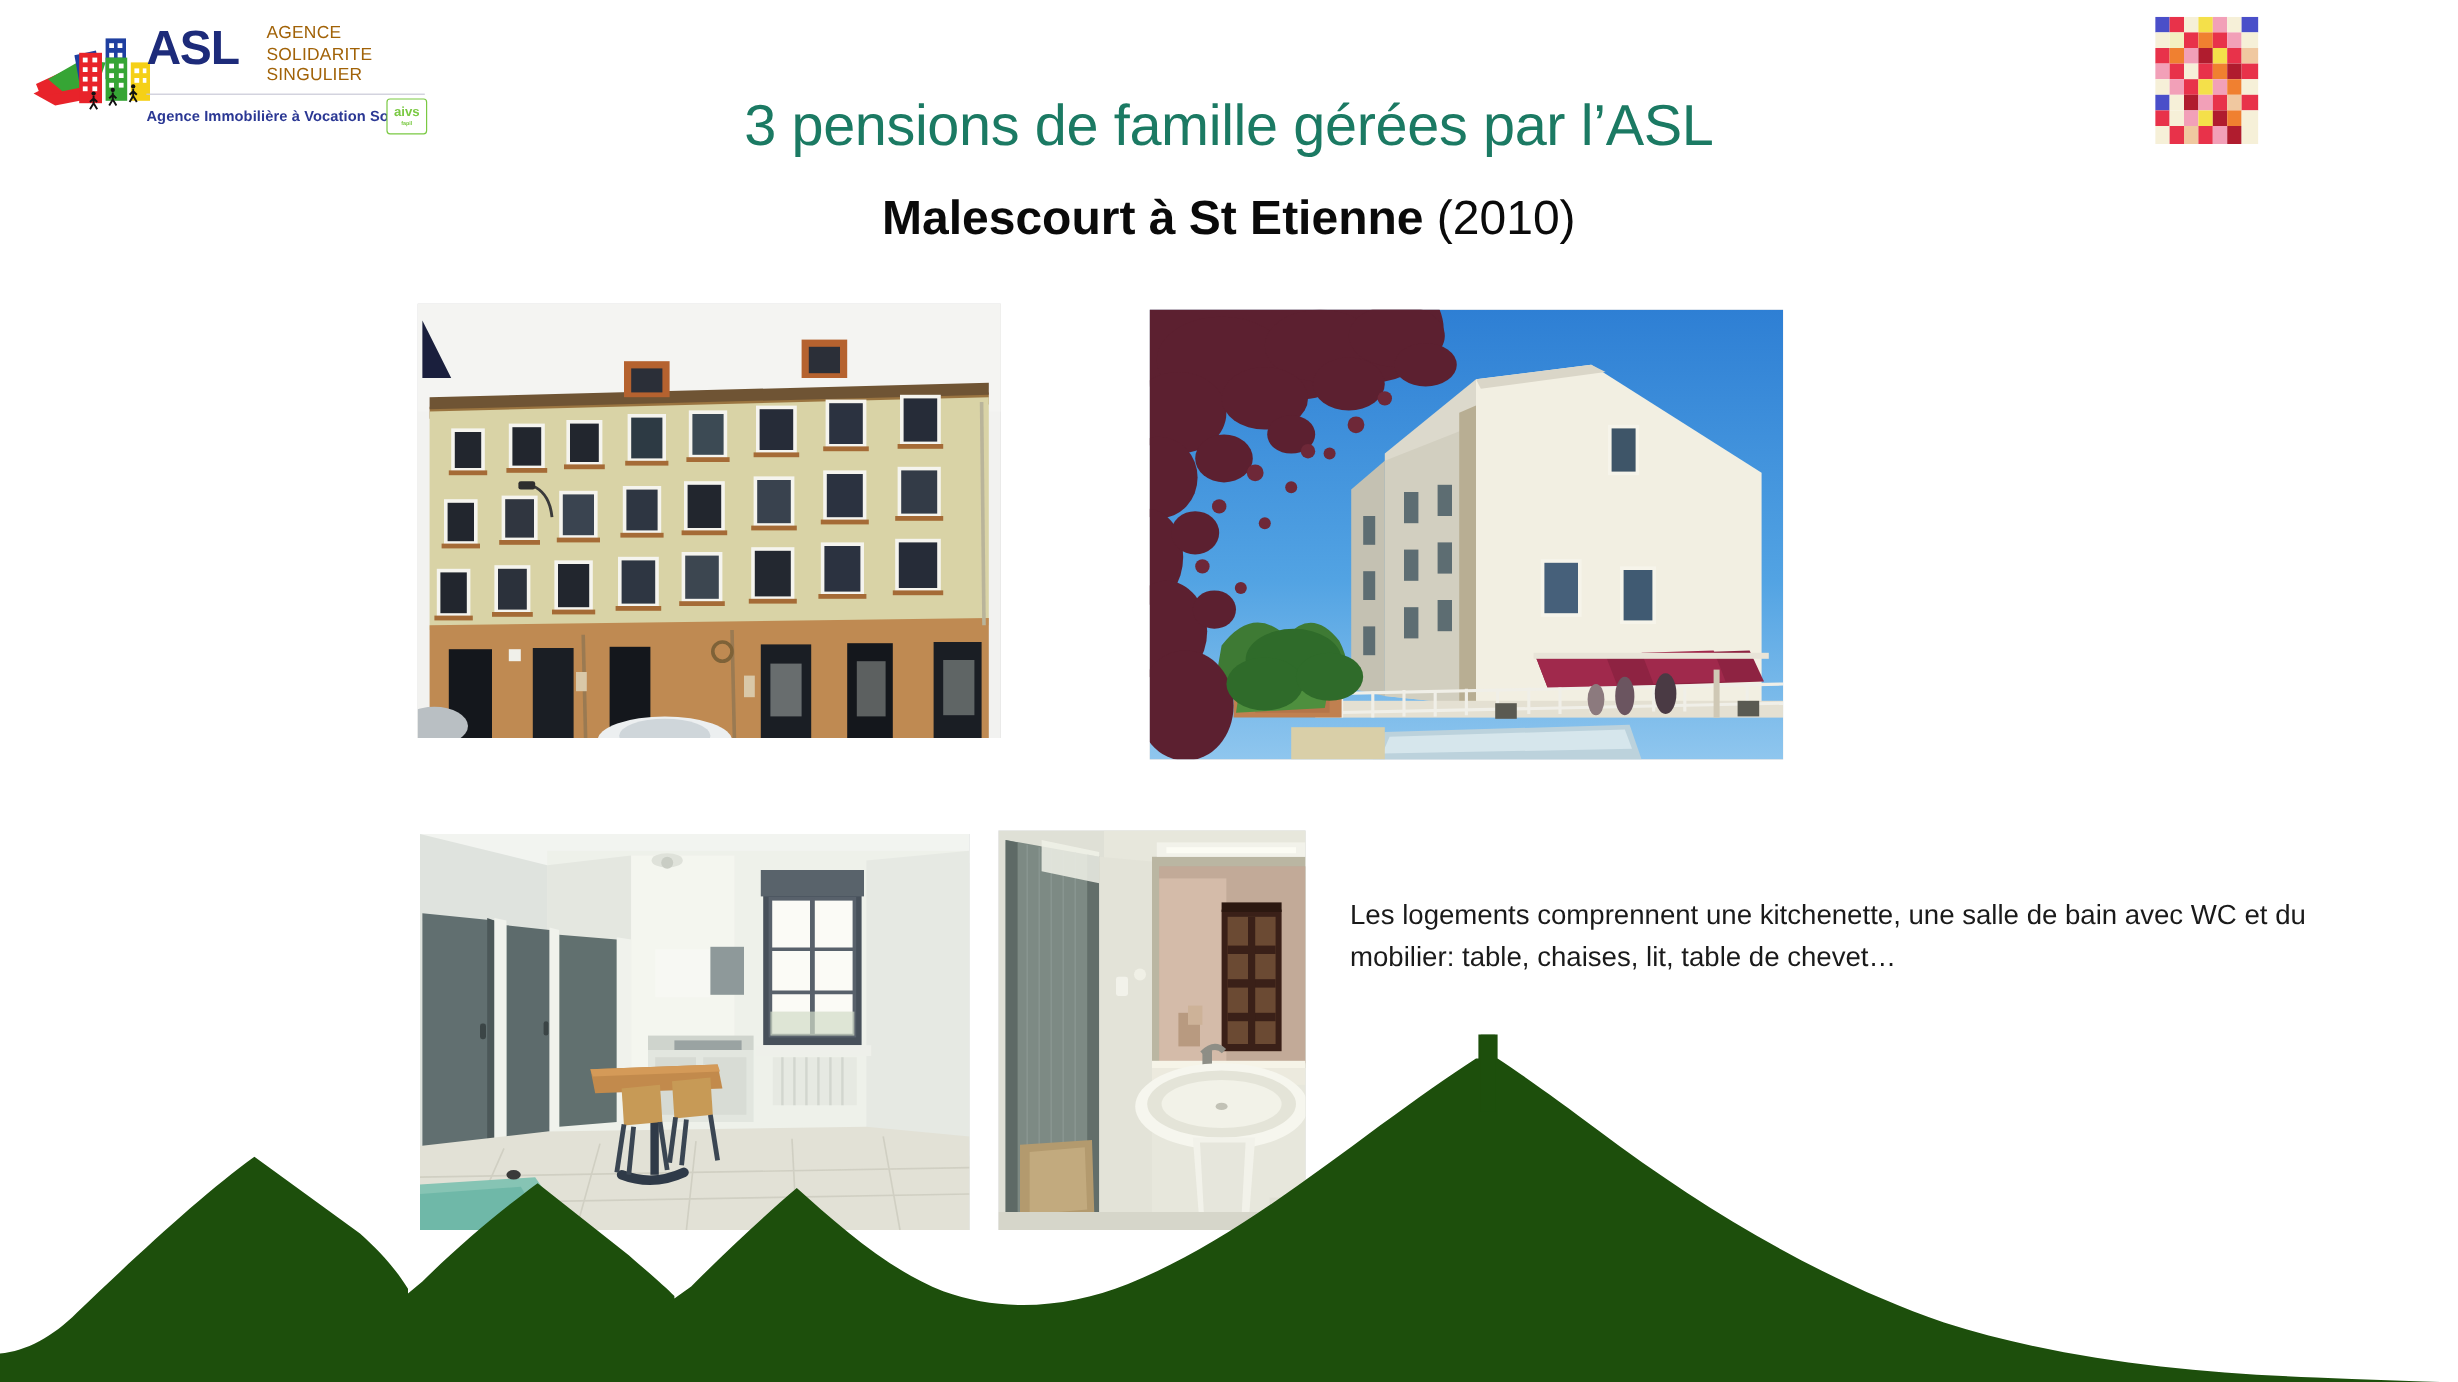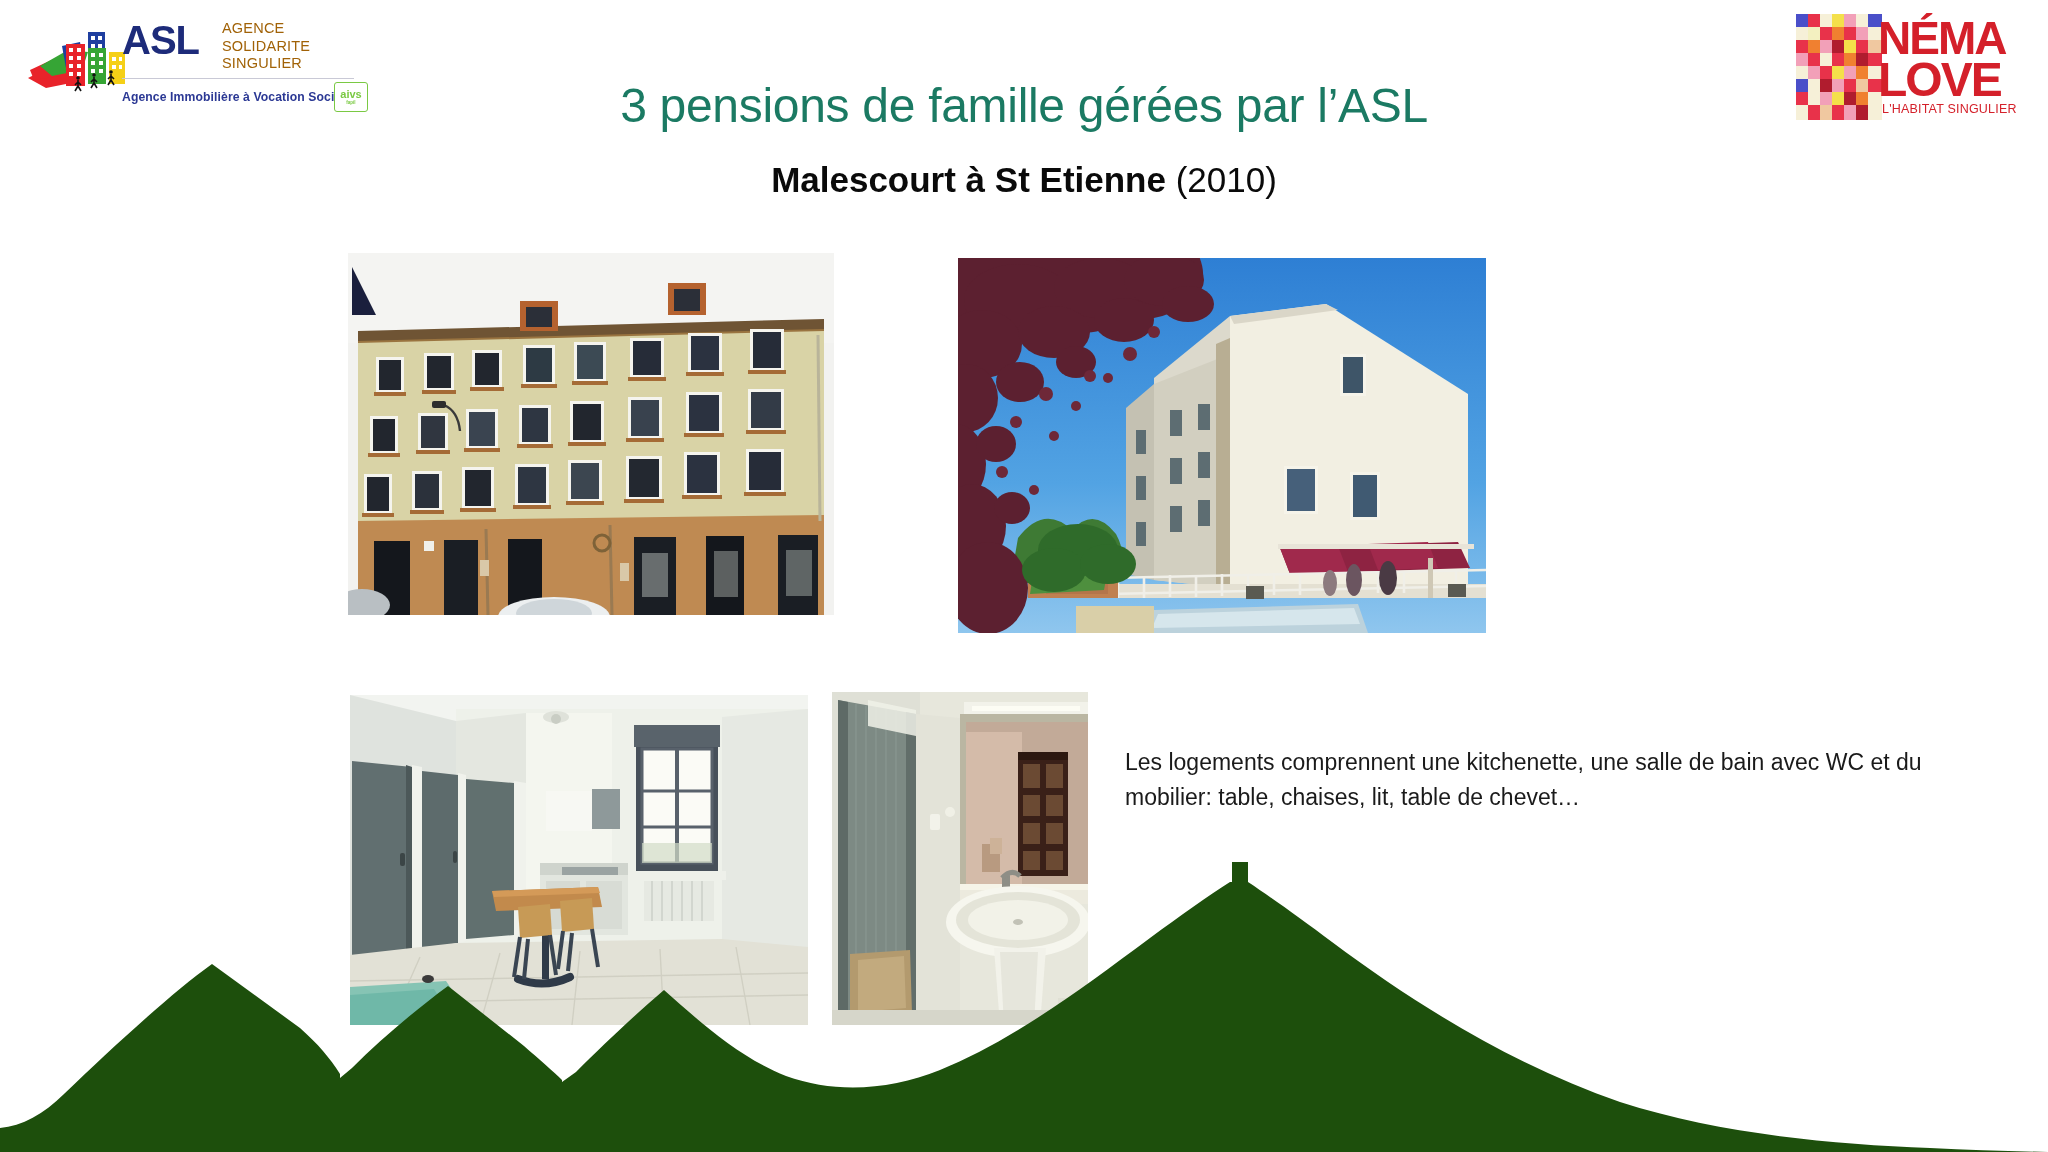--- a/index.html
+++ b/index.html
@@ -33,21 +33,21 @@
   .asl-rule {
     position: absolute; left: 96px; top: 64px; width: 232px; height: 1px;
     background: #c9c9d6;
   }
   .asl-tagline {
     position: absolute; left: 96px; top: 76px;
     font-size: 12.2px; font-weight: 700; color: #2b3894;
     letter-spacing: .1px; white-space: nowrap;
   }
   .aivs-badge {
-    position: absolute; left: 308px; top: 68px; width: 34px; height: 30px;
+    position: absolute; left: 296px; top: 68px; width: 34px; height: 30px;
     border: 1.5px solid #7ac943; border-radius: 3px;
     background: #fff;
     display: flex; flex-direction: column; align-items: center; justify-content: center;
   }
   .aivs-badge .a1 { font-size: 11px; font-weight: 700; color: #7ac943; line-height: 1; }
   .aivs-badge .a2 { font-size: 4.5px; font-weight: 700; color: #7ac943; line-height: 1; margin-top: 1px; }
 
   
   .nema-logo { position: absolute; right: 24px; top: 12px; width: 228px; height: 110px; }
   .nema-grid { position: absolute; left: 0; top: 2px; width: 86px; height: 106px; }
@@ -56,21 +56,21 @@
   
   .title {
     position: absolute; left: 0; right: 0; top: 78px;
     text-align: center;
     font-size: 48px; font-weight: 400; color: #1b7a63;
     letter-spacing: -.3px;
   }
   .subtitle {
     position: absolute; left: 0; right: 0; top: 160px;
     text-align: center;
-    font-size: 35px; color: #0a0a0a;
+    font-size: 40px; color: #0a0a0a;
   }
   .subtitle .b { font-weight: 700; }
   .subtitle .n { font-weight: 400; }
 
   
   .photo { position: absolute; overflow: hidden; background: #dcdcdc; }
   .photo svg { display: block; width: 100%; height: 100%; }
 
   #photo-facade    { left: 348px; top: 253px; width: 486px; height: 362px; }
   #photo-exterior  { left: 958px; top: 258px; width: 528px; height: 375px; }
@@ -232,27 +232,20 @@
           <rect x="72" y="78" width="14" height="13" fill="#f6f0d8"></rect>
 
           <rect x="0" y="91" width="12" height="15" fill="#f6f0d8"></rect>
           <rect x="12" y="91" width="12" height="15" fill="#e8324a"></rect>
           <rect x="24" y="91" width="12" height="15" fill="#f0c8a0"></rect>
           <rect x="36" y="91" width="12" height="15" fill="#e8324a"></rect>
           <rect x="48" y="91" width="12" height="15" fill="#f2a0b8"></rect>
           <rect x="60" y="91" width="12" height="15" fill="#b01c2e"></rect>
           <rect x="72" y="91" width="14" height="15" fill="#f6f0d8"></rect>
         </g>
-      </svg>
-    </div>
-    <div class="nema-text">
-      <svg viewBox="0 0 150 108">
-        <text x="2" y="42" font-family="Liberation Sans, sans-serif" font-size="46" font-weight="700" fill="#d4202a" letter-spacing="-2">NÉMA</text>
-        <text x="2" y="84" font-family="Liberation Sans, sans-serif" font-size="48" font-weight="700" fill="#d4202a" letter-spacing="-2">LOVE</text>
-        <text x="6" y="101" font-family="Liberation Sans, sans-serif" font-size="12.5" font-weight="400" fill="#d4202a" letter-spacing=".2">L'HABITAT SINGULIER</text>
       </svg>
     </div>
   </div>
 
   <div class="title">3 pensions de famille gérées par l’ASL</div>
   <div class="subtitle">
     <span class="b">Malescourt à St Etienne</span><span class="n"> (2010)</span>
   </div>
 
   <div class="photo" id="photo-facade">

